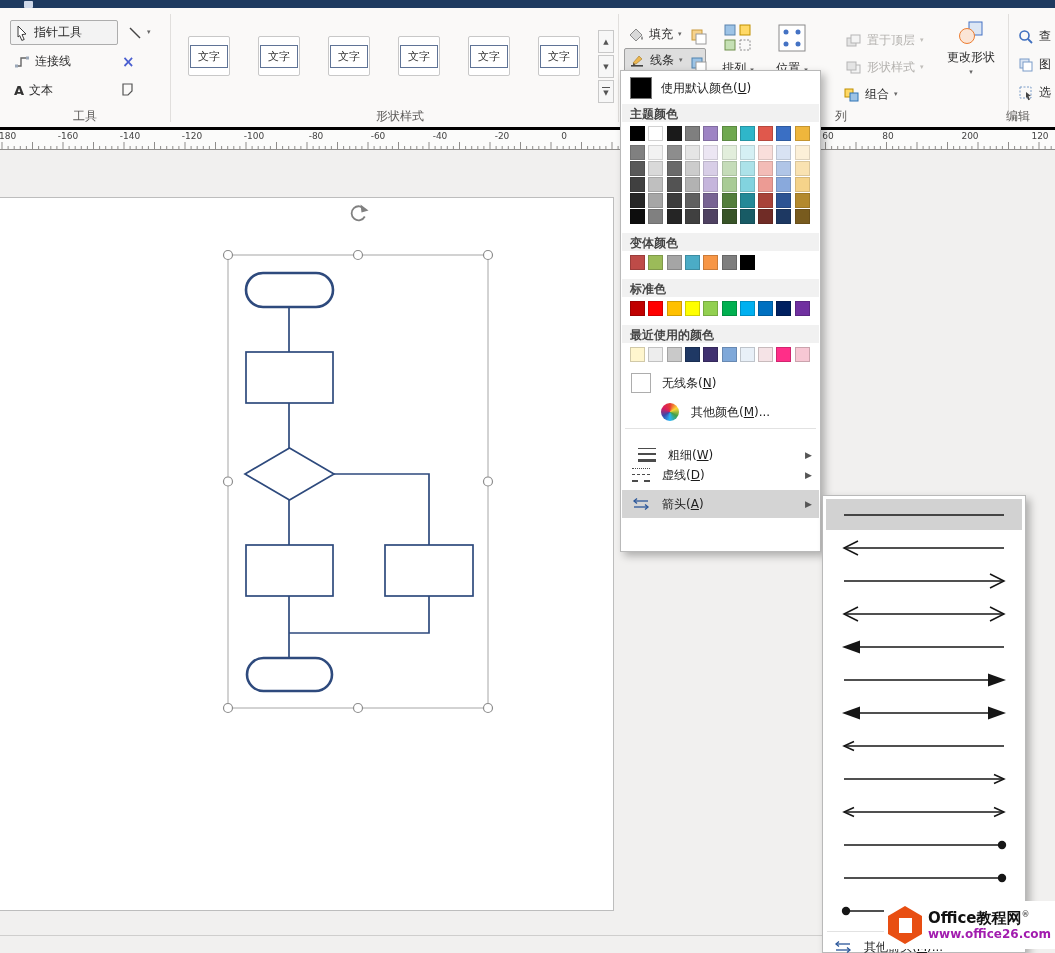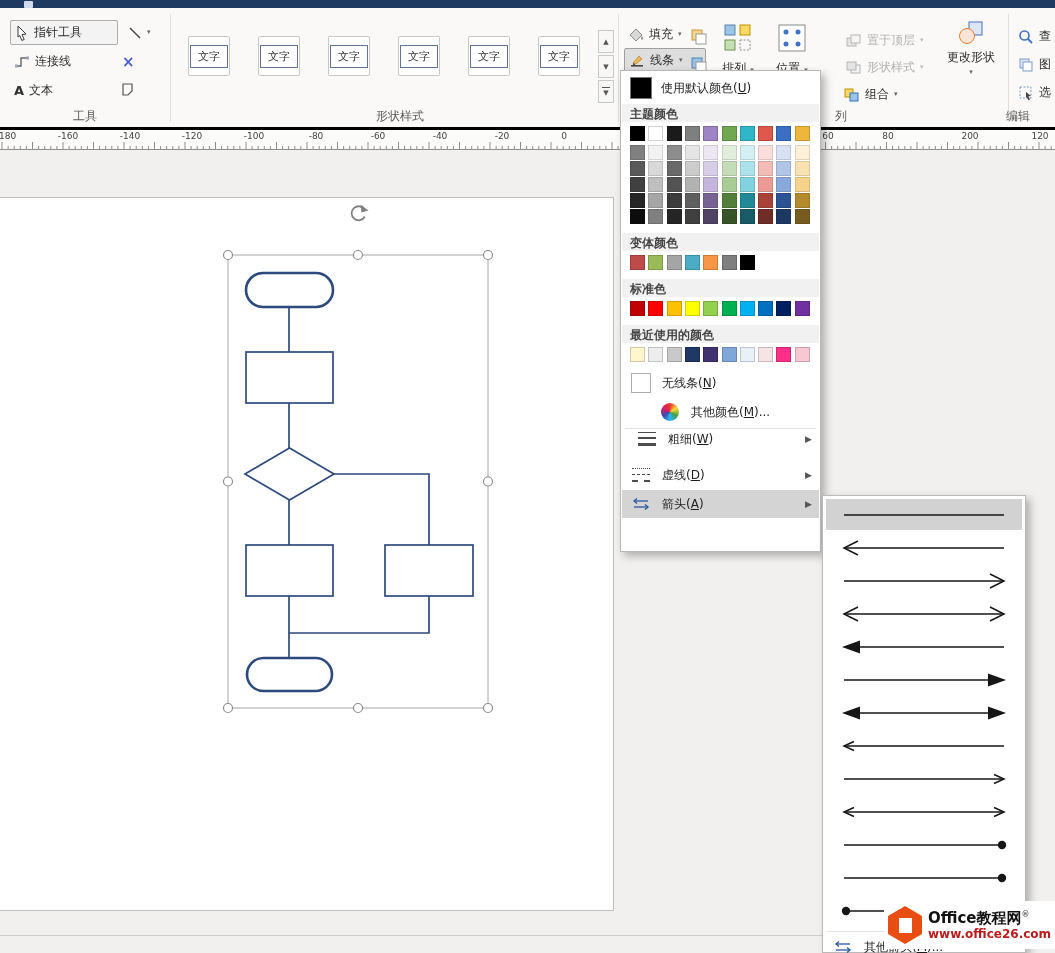--- a/index.html
+++ b/index.html
@@ -40,21 +40,21 @@
 .msep{position:absolute;left:4px;width:191px;height:1px;background:#e2e2e2}
 #arrow-submenu{position:absolute;left:822px;top:495px;width:204px;height:458px;background:#fff;border:1px solid #b9b9b9;box-shadow:4px 4px 8px rgba(0,0,0,.28);z-index:21}
 .ar-row{position:absolute;left:3px;width:196px;height:31px;display:flex;align-items:center;padding-left:10px}
 .ar-row.sel{background:#d2d2d2}
 #statusbar{position:absolute;left:0;top:935px;width:1055px;height:18px;background:#f1f0ef;border-top:1px solid #cfcecd;z-index:1}
 #watermark{position:absolute;left:884px;top:901px;width:171px;height:48px;background:#fff;display:flex;align-items:center;gap:6px;z-index:30;padding-left:4px}
 .wm-logo{width:34px;height:38px;background:#e84e12;clip-path:polygon(50% 0,100% 26%,100% 74%,50% 100%,0 74%,0 26%);display:flex;align-items:center;justify-content:center;flex:0 0 auto}
 .wm-inner{width:13px;height:15px;background:#fff}
 .wm-title{font-size:15px;font-weight:bold;color:#111;line-height:1.2;white-space:nowrap}
 .wm-title sup{font-size:8px;color:#555}
-.wm-url{font-size:12px;color:#b91c1c;font-weight:bold;white-space:nowrap}
+.wm-url{font-size:12px;color:#a21caf;font-weight:bold;white-space:nowrap}
 </style>
 </head>
 <body>
 
 <div id="titlebar">
   <div class="tb-icon"></div>
 </div>
 
 <div id="ribbon">
 
@@ -380,21 +380,21 @@
         <div style="width: 20px; height: 20px; background: rgb(255, 255, 255); border: 1px solid rgb(173, 173, 173);"></div>
       </span>
       <span class="mi-label">无线条(<u>N</u>)</span>
     </div>
     <div class="mi" style="top: 327px; height: 28px; padding-left: 36px;">
       <span class="mic">
         <div style="width: 18px; height: 18px; border-radius: 50%; background: conic-gradient(rgb(229, 57, 53), rgb(253, 216, 53), rgb(67, 160, 71), rgb(41, 182, 246), rgb(57, 73, 171), rgb(216, 27, 96), rgb(229, 57, 53));"></div>
       </span>
       <span class="mi-label">其他颜色(<u>M</u>)...</span>
     </div>
-    <div class="mi" style="top: 354px; height: 28px; padding-left: 13px;">
+    <div class="mi" style="top: 370px; height: 28px; padding-left: 13px;">
       <span class="mic" style="flex-direction: column;">
         <div style="width: 18px; height: 1.2px; background: rgb(76, 76, 76); margin: 2px 0px;"></div>
         <div style="width: 18px; height: 2.2px; background: rgb(76, 76, 76); margin: 2px 0px;"></div>
         <div style="width: 18px; height: 3.4px; background: rgb(76, 76, 76); margin: 2px 0px;"></div>
       </span>
       <span class="mi-label">粗细(<u>W</u>)</span>
       <span class="subarr">▶</span>
     </div>
     <div class="mi" style="top: 390px; height: 28px;">
       <span class="mic" style="flex-direction: column;">

